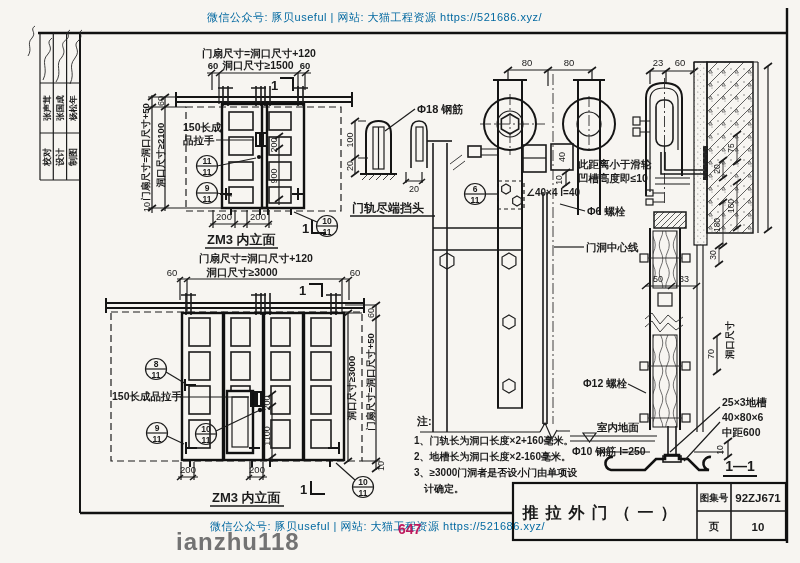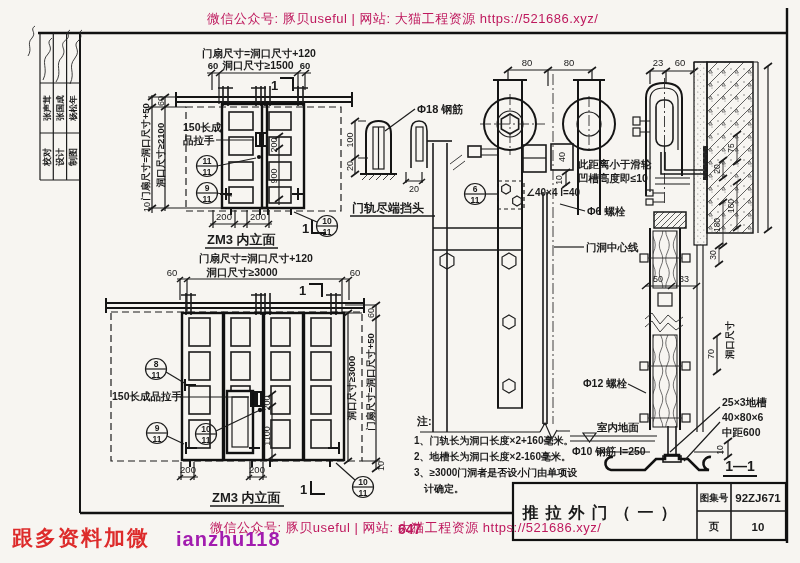--- a/index.html
+++ b/index.html
@@ -10,24 +10,24 @@
   .cj{font-weight:600;}
   .mid{text-anchor:middle;}
   .ln{stroke:#1d1d1d;fill:none;stroke-width:1.2;}
   .thin{stroke:#2a2a2a;fill:none;stroke-width:0.9;}
   .ln2{stroke:#151515;fill:none;stroke-width:2;}
   .ln24{stroke:#111;fill:none;stroke-width:2.4;}
   .ln16{stroke:#1b1b1b;fill:none;stroke-width:1.6;}
   .dash{stroke-dasharray:7 4;}
   .dash2{stroke-dasharray:4 3;}
   .cdot{stroke-dasharray:11 3 2 3;}
-  .wm{position:absolute;color:#be185d;font-size:13px;letter-spacing:0.5px;white-space:nowrap;}
+  .wm{position:absolute;color:#0369a1;font-size:11px;letter-spacing:0.5px;white-space:nowrap;}
   .overnum{position:absolute;color:#be185d;font-weight:bold;font-size:14px;}
   .promo{position:absolute;color:#dd2b2b;font-weight:bold;font-size:21px;letter-spacing:2px;white-space:nowrap;}
-  .handle{position:absolute;color:#a21caf;font-weight:bold;font-size:20px;letter-spacing:1px;white-space:nowrap;}
+  .handle{position:absolute;color:#737373;font-weight:bold;font-size:24px;letter-spacing:1px;white-space:nowrap;}
 </style>
 </head>
 <body>
 
 <div class="page">
 
 <div class="wm" style="left:207px;top:10px;">微信公众号: 豚贝useful | 网站: 大猫工程资源 https://521686.xyz/</div>
 
 <svg width="800" height="563" viewBox="0 0 800 563">
   <defs>
@@ -408,16 +408,15 @@
     <text font-size="16" class="cj mid" x="603" y="518" letter-spacing="7">推拉外门（一）</text>
     <text font-size="9.5" class="cj mid" x="714" y="501">图集号</text>
     <text font-size="11.5" font-weight="bold" class="mid" x="758" y="502">92ZJ671</text>
     <text font-size="10.5" class="cj mid" x="714" y="530">页</text>
     <text font-size="11.5" font-weight="bold" class="mid" x="758" y="531">10</text>
   </g>
 </svg>
 
 <div class="wm" style="left:210px;top:519px;">微信公众号: 豚贝useful | 网站: 大猫工程资源 https://521686.xyz/</div>
 <div class="overnum" style="left:398px;top:521px;">647</div>
-<div class="promo" style="left:12px;top:524px;">跟多资料加微</div>
 <div class="handle" style="left:176px;top:528px;">ianzhu118</div>
 
 </div>
 
 </body></html>

